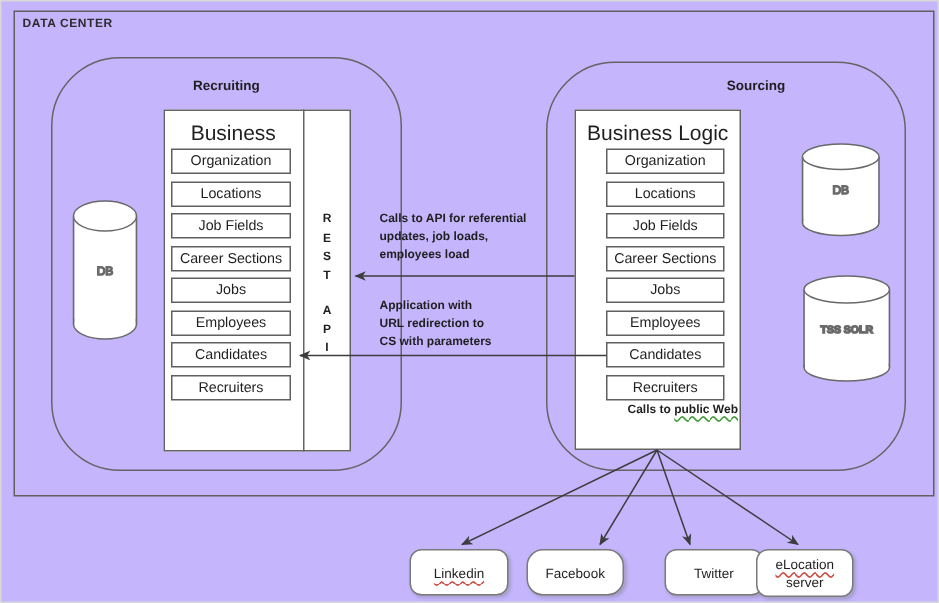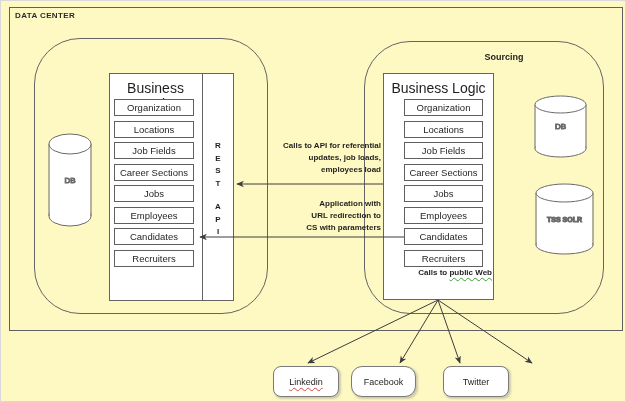--- a/index.html
+++ b/index.html
@@ -1,20 +1,20 @@
 <!DOCTYPE html>
 <html><head>
 <meta charset="utf-8">
 <style>
   * { margin: 0; padding: 0; box-sizing: border-box; }
   html, body { background: #ffffff; }
   body { font-family: "Liberation Sans", "DejaVu Sans", sans-serif; color: #1a1a1a; }
   #stage {
     position: relative; width: 626px; height: 402px;
-    background: #fef9c3; border: 1px solid #d9d9d9; overflow: hidden; text-decoration: underline;
+    background: #c4b5fd; border: 1px solid #d9d9d9; overflow: hidden; text-decoration: underline;
   }
   .abs { position: absolute; }
   .preline { white-space: pre-line; }
 
   
   .dc-rect { left: 8px; top: 6px; width: 614px; height: 324px; border: 1px solid #606060; }
   .dc-title { left: 14px; top: 10px; font-size: 8px; font-weight: bold; letter-spacing: .4px; color: #2b2b2b; }
 
   
   .round-box { border: 1px solid #646464; border-radius: 46px; background: transparent; }
@@ -40,21 +40,21 @@
   .items { display: flex; flex-direction: column; gap: 4.5px; }
   .rec-items { left: 113px; top: 98px; width: 80px; }
   .src-items { left: 403px; top: 98px; width: 79px; }
   .item {
     height: 17px; border: 1px solid #5f5f5f; background: #ffffff;
     display: flex; align-items: center; justify-content: center;
     font-size: 9.5px; color: #1f1f1f;
   }
 
   
-  .note { font-size: 8px; font-weight: bold; line-height: 12.2px; text-align: right; color: #1f1f1f; }
+  .note { font-size: 8px; font-weight: bold; line-height: 12.2px; text-align: left; color: #1f1f1f; }
   .note-api { left: 252px; top: 139px; width: 128px; }
   .note-redirect { left: 252px; top: 197px; width: 128px; }
   .ws-note { left: 385px; top: 266px; width: 106px; font-size: 8px; font-weight: bold; line-height: 12.5px; text-align: right; color: #1f1f1f; }
   .wavy-green { text-decoration: underline; text-decoration-style: wavy; text-decoration-color: #3f9c35; text-decoration-thickness: 1px; text-underline-offset: 2px; }
   .wavy-red { text-decoration: underline; text-decoration-style: wavy; text-decoration-color: #d04a42; text-decoration-thickness: 1px; text-underline-offset: 2px; }
 
   
   .ext-box {
     top: 365px; height: 31px; border: 1px solid #7a7a7a; border-radius: 8px; background: #ffffff;
     box-shadow: 1.5px 1.5px 2px rgba(120,120,120,0.35);
@@ -74,20 +74,21 @@
 </style>
 </head>
 <body>
 
 <div id="stage">
 
   <div class="abs dc-rect"></div>
   <div class="abs dc-title">DATA CENTER</div>
 
   <div class="abs round-box rec-box"></div>
+  <div class="abs round-title rec-title">Recruiting</div>
 
   <div class="abs bl-box rec-bl"></div>
   <div class="abs bl-title rec-bl-title">Business Logic</div>
   <div class="abs rest-divider"></div>
   <div class="abs rest-letters rest-top preline">R
 E
 S
 T</div>
   <div class="abs rest-letters rest-bottom preline">A
 P
@@ -134,20 +135,24 @@
 
   <div class="abs note note-redirect preline">Application with
 URL redirection to
 CS with parameters</div>
   <div class="abs ext-box ext-facebook">
     <span>Facebook</span>
   </div>
   <div class="abs ext-box ext-twitter">
     <span>Twitter</span>
   </div>
+  <div class="abs ext-box ext-elocation">
+    <span class="wavy-red">eLocation</span>
+    <span>server</span>
+  </div>
 
   <svg id="overlay" viewBox="0 0 626 402">
     <defs>
       <marker id="arr" viewBox="0 0 10 10" refX="8.6" refY="5" markerWidth="8" markerHeight="8" orient="auto">
         <path d="M0 1 L9.5 5 L0 9 L2.6 5 z" fill="#3d3d3d"></path>
       </marker>
     </defs>
 
     <g class="cyl">
       <ellipse cx="69" cy="215" rx="21" ry="10" fill="#ffffff"></ellipse>

